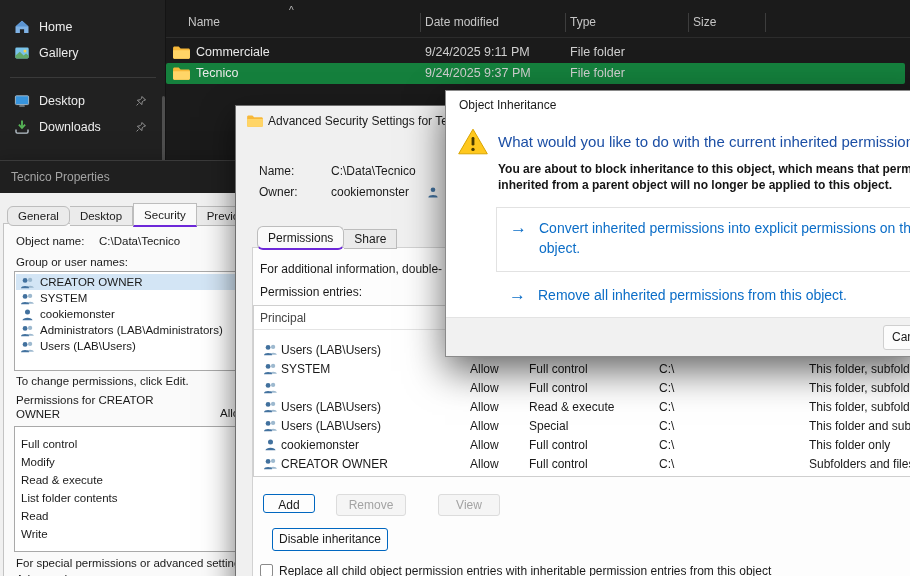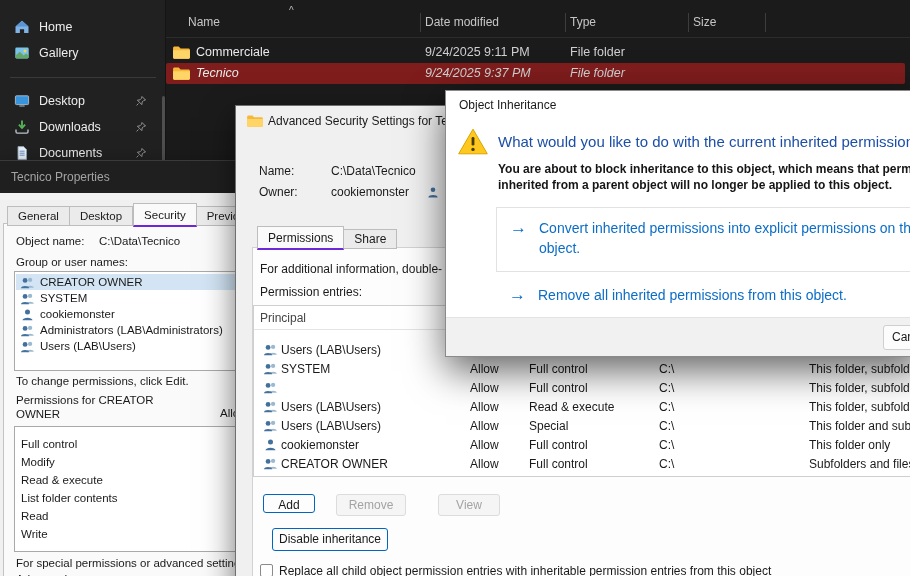--- a/index.html
+++ b/index.html
@@ -13,28 +13,28 @@
   .side-item{position:absolute;left:6px;width:150px;height:26px;border-radius:4px;display:flex;align-items:center;gap:9px;padding:0 8px;color:#ededed;font-size:12.5px;}
   .side-ic{width:16px;height:16px;flex:0 0 16px;display:flex;}
   .side-pin{position:absolute;right:9px;top:7px;width:12px;height:12px;opacity:.85;}
   .side-div{position:absolute;left:10px;width:146px;top:77px;height:1px;background:#3a3a3a;}
   .side-scroll{position:absolute;left:162px;top:96px;width:3px;height:72px;background:#4f4f4f;border-radius:2px;}
   .lv-head{position:absolute;top:15px;color:#c6c6c6;font-size:12px;white-space:nowrap;}
   .lv-sep{position:absolute;top:13px;width:1px;height:19px;background:#3d3d3d;}
   .lv-caret{position:absolute;top:5px;color:#bdbdbd;font-size:10px;}
   .lv-headline{position:absolute;left:166px;right:0;top:37px;height:1px;background:#2c2c2c;}
   .lv-row{position:absolute;left:166px;right:5px;height:21px;border-radius:2px;}
-  .lv-row.sel{background:#7f1d1d;font-style:italic;}
+  .lv-row.sel{background:#15803d;}
   .lv-cell{position:absolute;top:3px;font-size:12.5px;color:#e9e9e9;white-space:nowrap;}
   .lv-cell.dim{color:#cfcfcf;}
   .lv-fold{position:absolute;left:6px;top:3px;width:19px;height:15px;}
 
   
   .ptab{height:20px;line-height:19px;padding:0 10px;background:#ebebeb;border:1px solid #bdbdbd;border-left:none;color:#1a1a1a;white-space:nowrap;}
-  .ptab:first-child{border-left:1px solid #bdbdbd;}
+  .ptab:first-child{border-left:1px solid #bdbdbd;border-radius:6px;}
   .ptab.active{height:24px;line-height:23px;background:#fafafa;border-left:1px solid #bdbdbd;border-bottom:2px solid #6d28d9;margin-bottom:-1px;position:relative;z-index:4;}
 
   
   .props{position:absolute;left:-8px;top:160px;width:420px;height:436px;background:#f0f0f0;color:#1a1a1a;font-size:11.5px;
          z-index:10;box-shadow:0 10px 26px rgba(0,0,0,.55);border:1px solid #3a3a3a;}
   .props-tb{position:absolute;left:0;top:0;right:0;height:32px;background:#1f1f1f;}
   .props-title{position:absolute;left:18px;top:9px;color:#a3a3a3;font-size:12px;}
   .ptabs{position:absolute;left:14px;top:42px;display:flex;align-items:flex-end;z-index:3;}
   .props-page{position:absolute;left:10px;right:10px;top:62px;bottom:6px;background:#fafafa;border:1px solid #c3c3c3;}
   .plabel{position:absolute;color:#1a1a1a;white-space:nowrap;}
@@ -170,31 +170,20 @@
         <span class="side-ic">
             <svg width="16" height="16">
               <use href="#i-desktop"></use>
             </svg>
           </span>
         <span>Desktop</span>
         <span class="side-pin"><svg width="12" height="12">
               <use href="#i-pin"></use>
             </svg></span>
       </div>
-      <div class="side-item" style="top:140px">
-        <span class="side-ic">
-            <svg width="16" height="16">
-              <use href="#i-documents"></use>
-            </svg>
-          </span>
-        <span>Documents</span>
-        <span class="side-pin"><svg width="12" height="12">
-              <use href="#i-pin"></use>
-            </svg></span>
-      </div>
     </div>
     <div class="side-scroll"></div>
 
     <div>
       <span class="lv-caret" style="left:289px">^</span>
       <span class="lv-head" style="left:188px">Name</span>
       <span class="lv-sep" style="left:420px"></span>
       <span class="lv-head" style="left:425px">Date modified</span>
       <span class="lv-sep" style="left:565px"></span>
       <span class="lv-head" style="left:570px">Type</span>

